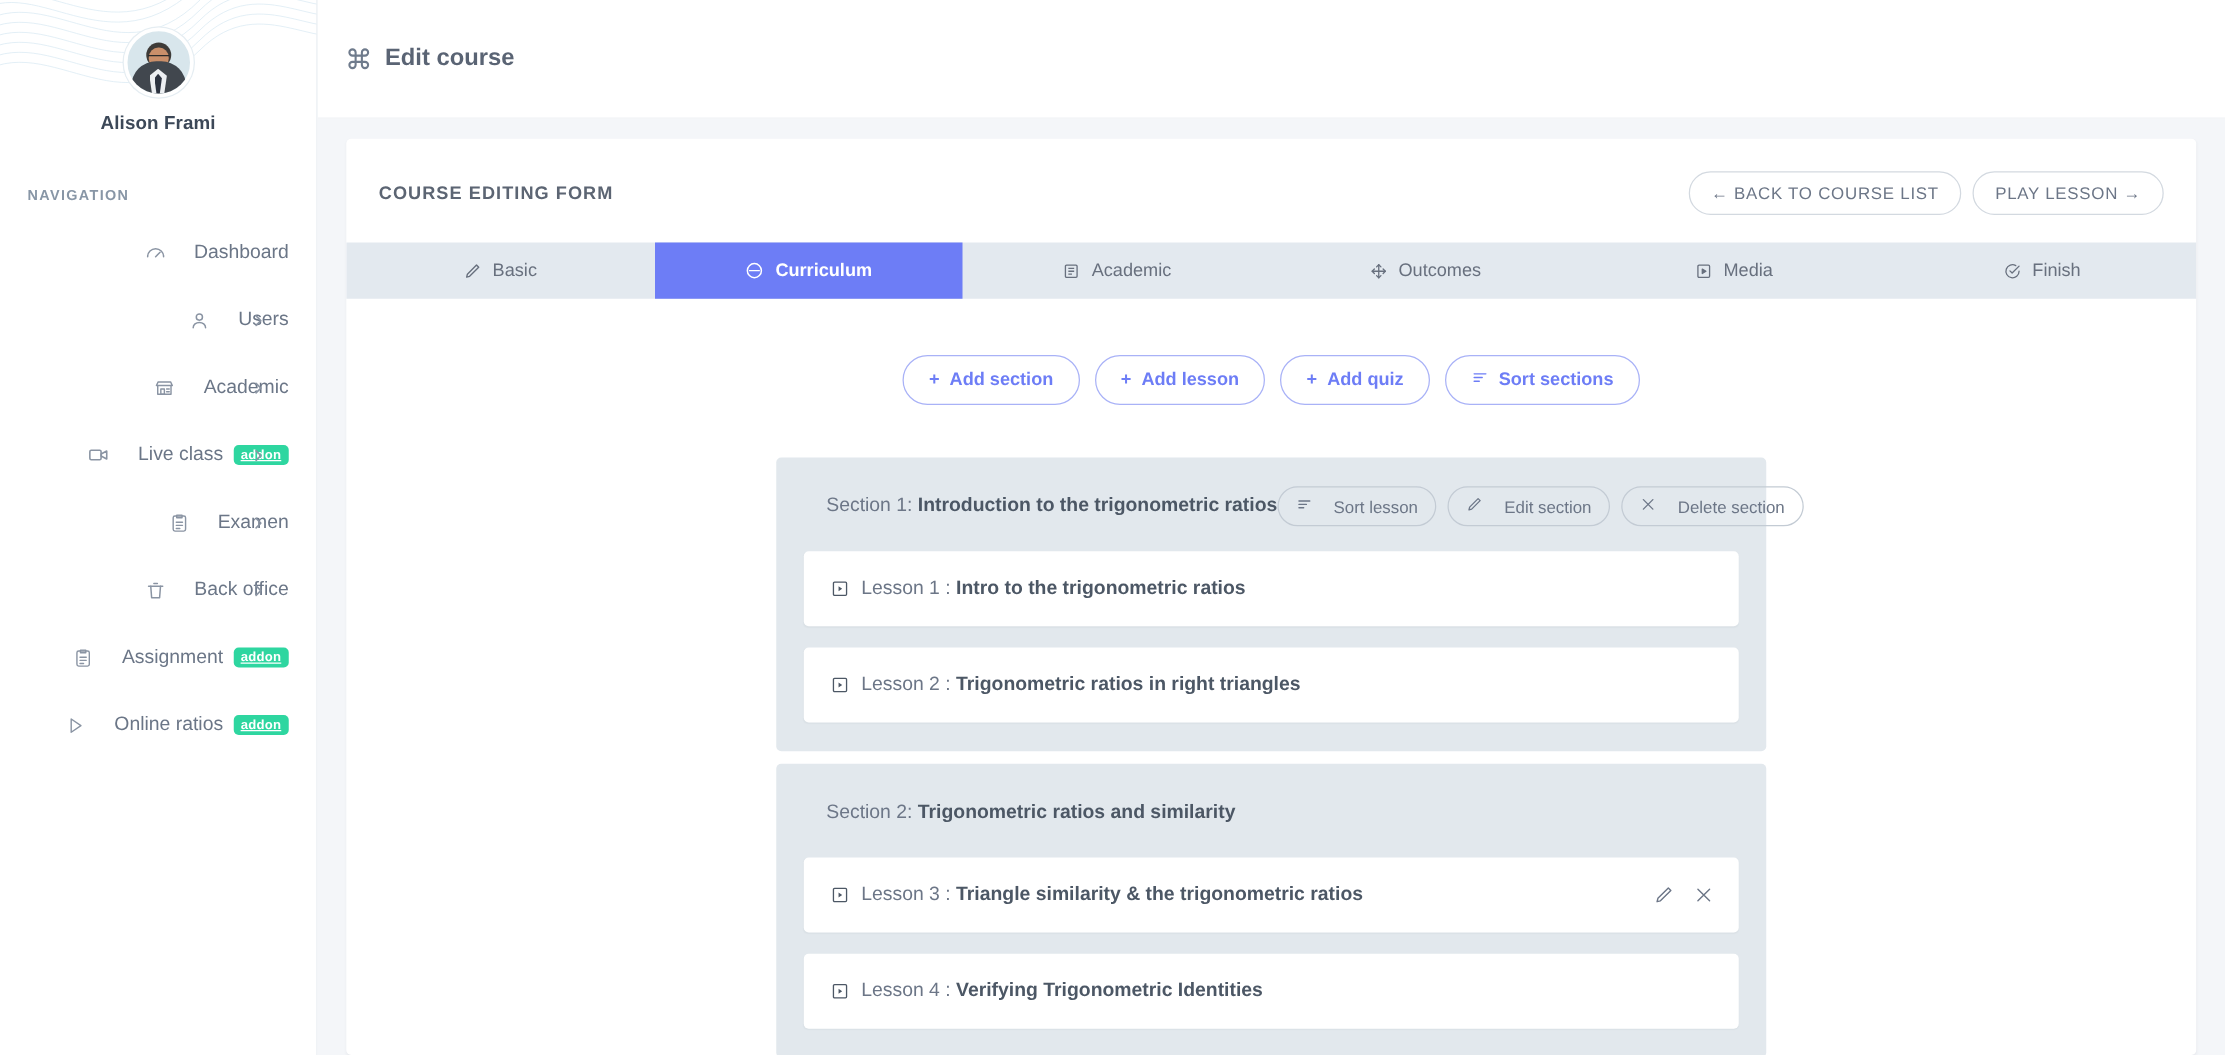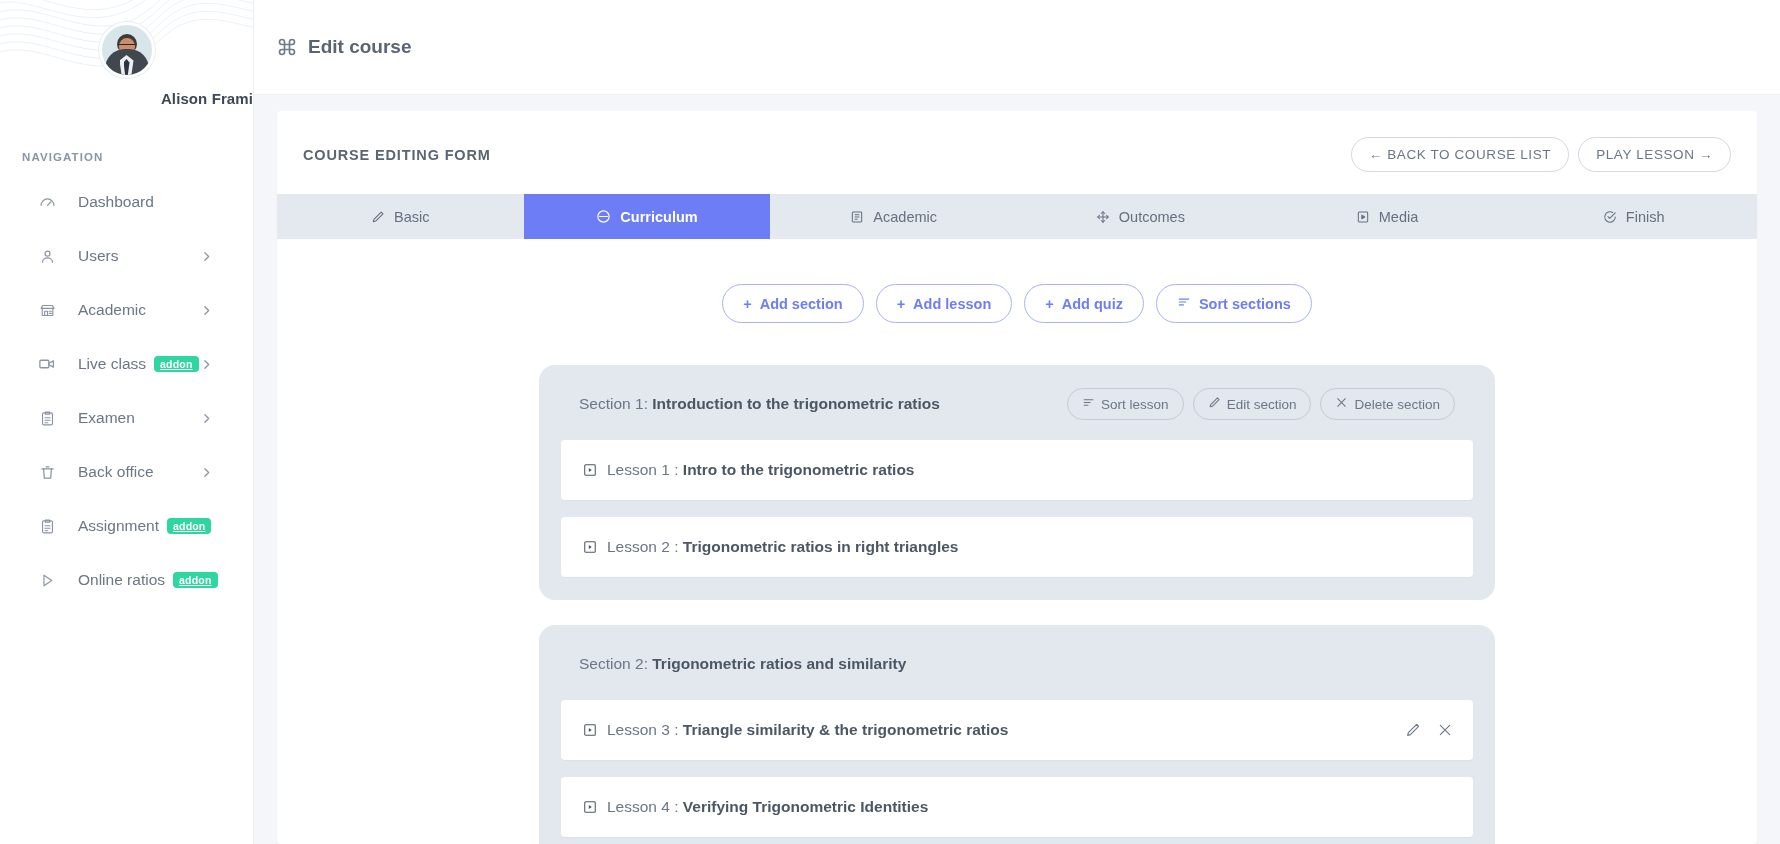--- a/index.html
+++ b/index.html
@@ -26,21 +26,21 @@
   }
   .sidebar-wave {
     position: absolute;
     top: -40px; left: -20px;
     width: 300px; height: 150px;
     pointer-events: none;
   }
   .profile {
     position: relative;
     padding-top: 22px;
-    text-align: right;
+    text-align: center;
   }
   .avatar {
     width: 56px; height: 56px;
     border-radius: 50%;
     margin: 0 auto;
     overflow: hidden;
     border: 3px solid #ffffff;
     box-shadow: 0 0 0 1px #E5EDF2;
     background: #D8E6EC;
     position: relative;
@@ -110,20 +110,21 @@
 
   .nav-list { margin-top: 12px; }
 
   .nav-item {
     display: flex;
     align-items: center;
     height: 54px;
     padding: 0 22px 0 36px;
     cursor: pointer;
     position: relative;
+    justify-content: flex-end;
   }
   .nav-icon {
     width: 22px;
     flex: 0 0 22px;
     display: flex;
     align-items: center;
     justify-content: center;
     color: #8A94A3;
   }
   .nav-label {
@@ -269,24 +270,24 @@
     cursor: pointer;
     display: inline-flex;
     align-items: center;
     gap: 8px;
     white-space: nowrap;
   }
 
   .sections { margin-top: 42px; }
 
   .section-card {
-    width: 956px;
-    margin: 0 auto 25px auto;
+    width: 792px;
+    margin: 0 auto 10px auto;
     background: #E2E8ED;
-    border-radius: 16px;
+    border-radius: 4px;
     padding: 22px 22px 6px 22px;
   }
   .section-head {
     display: flex;
     align-items: center;
     justify-content: space-between;
     padding: 0 18px 0 18px;
     min-height: 34px;
   }
   .section-title { font-size: 15.5px; color: #6C7687; white-space: nowrap; }
@@ -296,21 +297,21 @@
     border: 1px solid #C3CBD4;
     background: transparent;
     border-radius: 20px;
     padding: 7px 14px;
     font-size: 13.5px;
     color: #6C7687;
     font-family: inherit;
     cursor: pointer;
     display: inline-flex;
     align-items: center;
-    gap: 6px;
+    gap: 17px;
     white-space: nowrap;
   }
 
   .lesson-list { margin-top: 19px; }
 
   .lesson-row {
     background: #fff;
     border-radius: 4px;
     height: 60px;
     margin-bottom: 17px;

